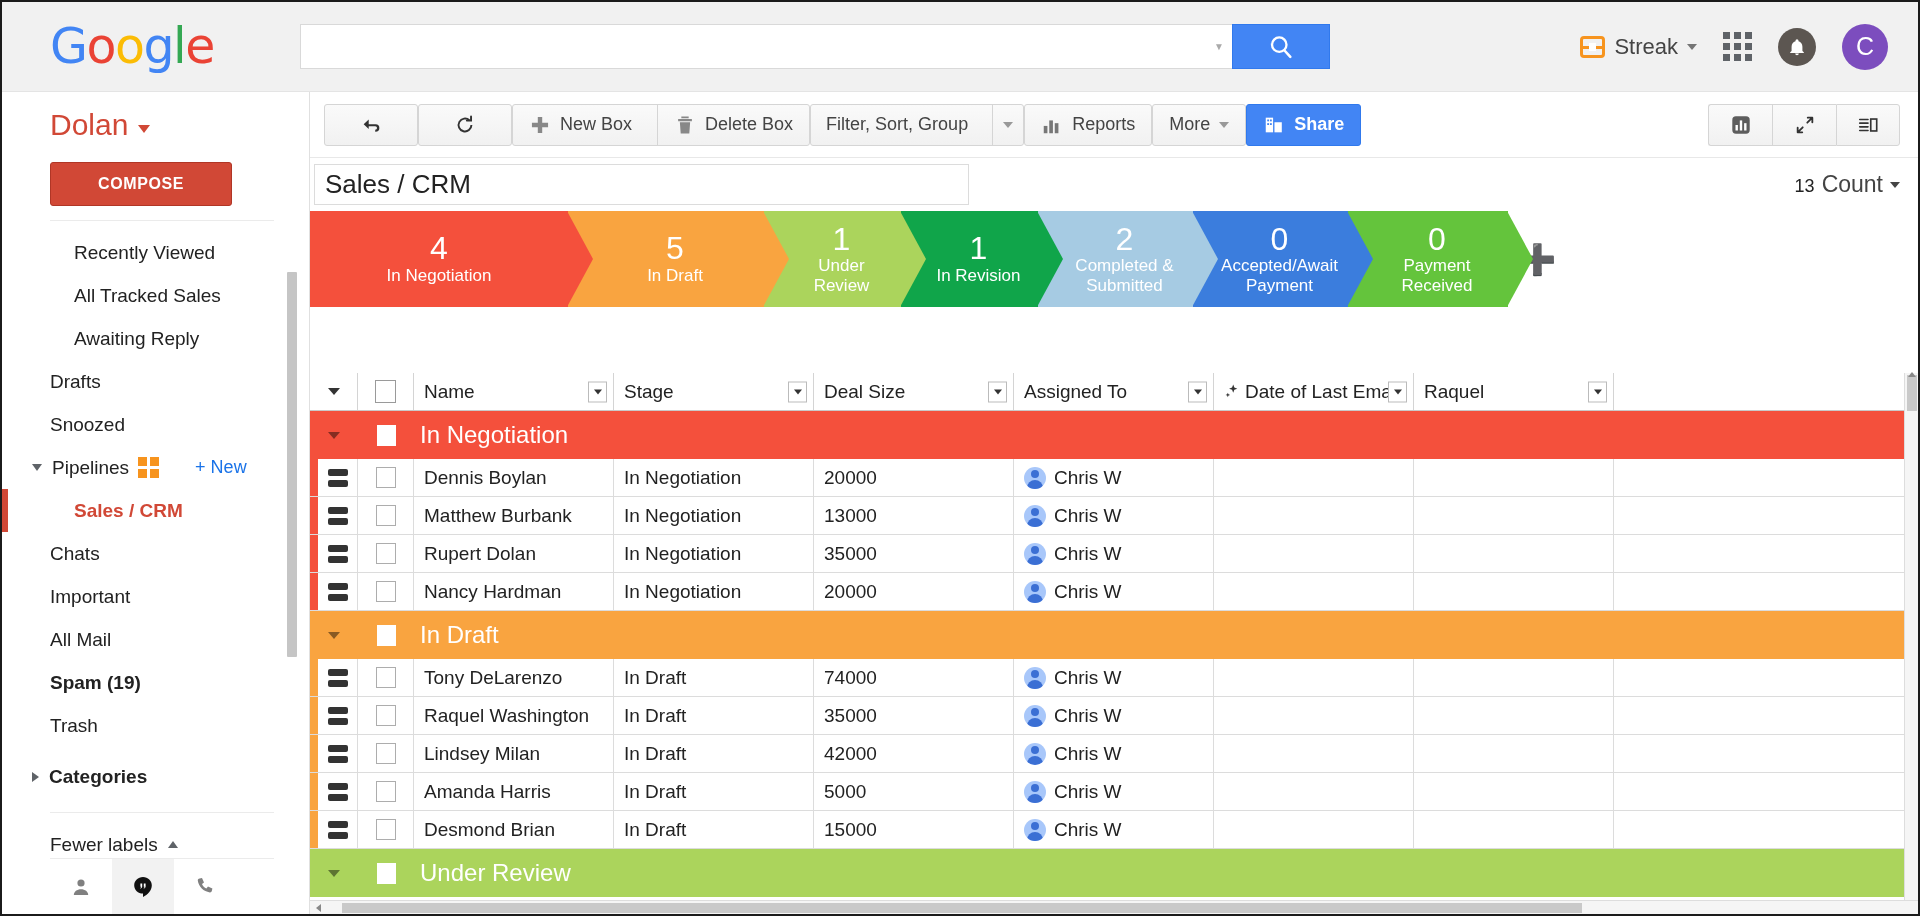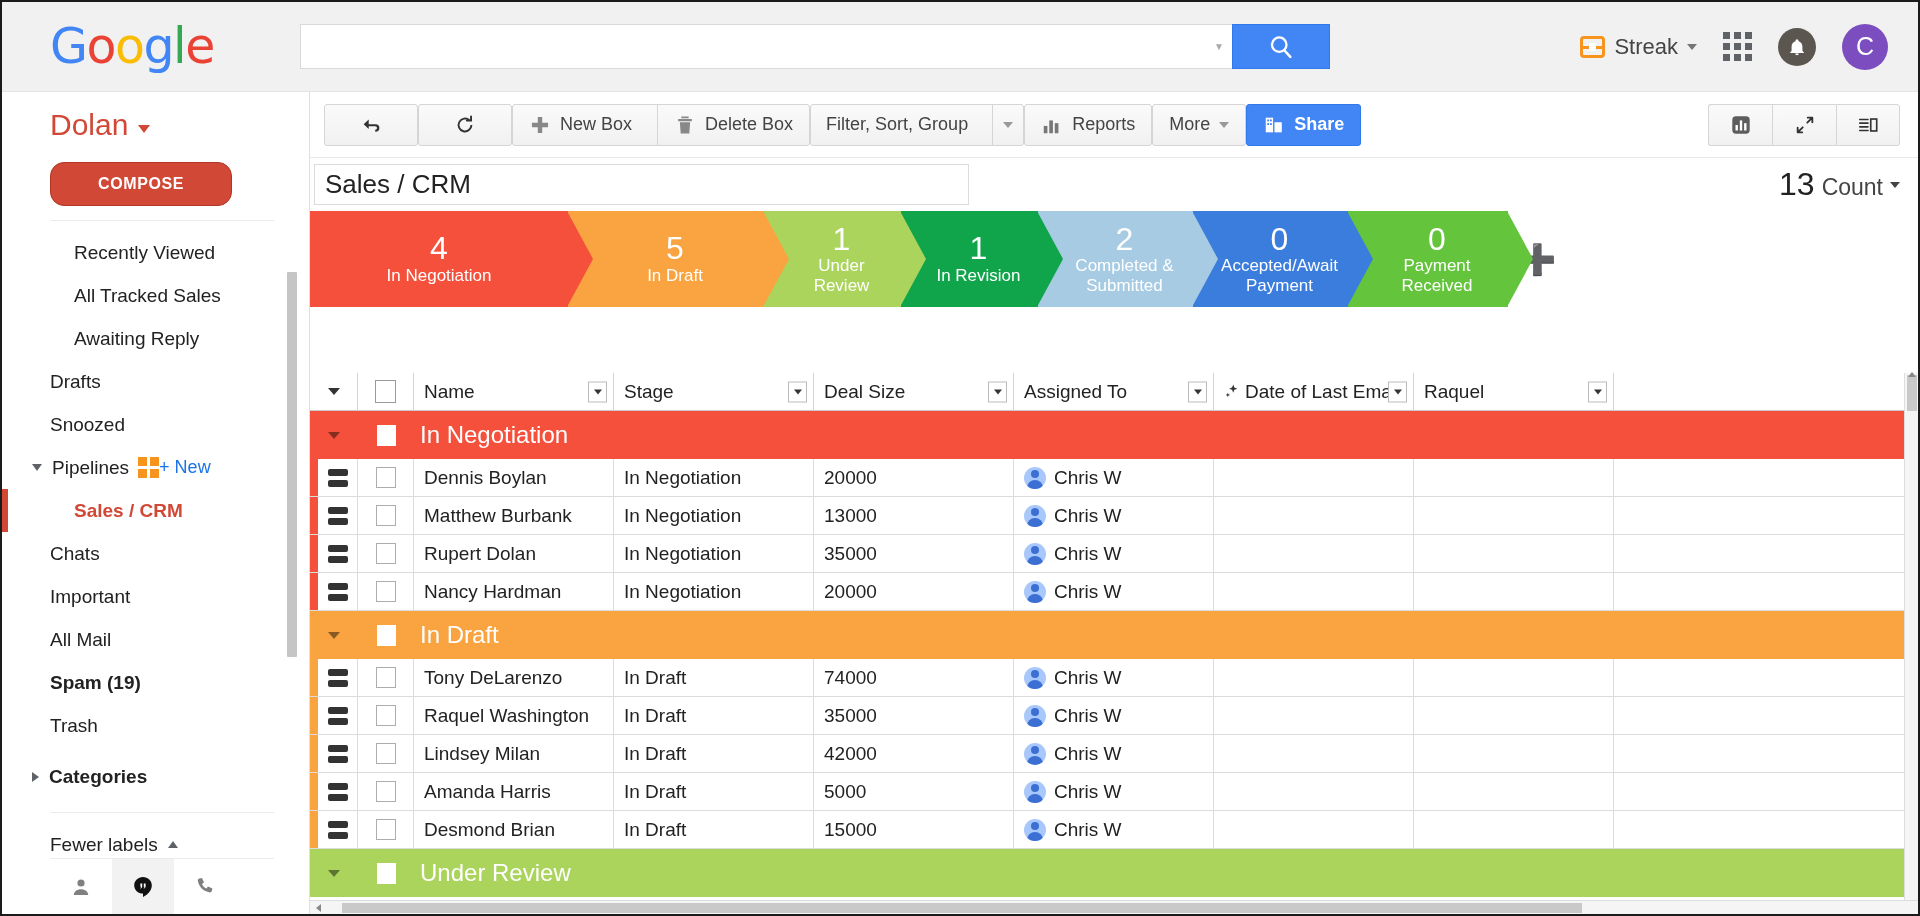--- a/index.html
+++ b/index.html
@@ -91,42 +91,42 @@
     background: #fff; border-right: 1px solid #e0e0e0;
   }
   .mail-head {
     padding: 16px 0 8px 48px; color: #d14836; font-size: 30px;
     display: flex; align-items: center; gap: 10px; cursor: pointer;
   }
   .caret-red { width:0;height:0;border-left:6px solid transparent;border-right:6px solid transparent;border-top:8px solid #d14836; margin-top: 8px;}
   .compose {
     margin: 12px 0 0 48px; width: 182px; height: 44px; background: #d14836;
     color: #fff; font-size: 16px; font-weight: bold; letter-spacing: .6px;
-    border: 1px solid #b03626; border-radius: 14px; cursor: pointer;
+    border: 1px solid #b03626; border-radius: 3px; cursor: pointer;
   }
   .sdiv { margin: 14px 35px 10px 48px; height: 1px; background: #ebebeb; }
   .navlist { font-size: 19px; color: #222; }
   .navitem {
     height: 43px; display: flex; align-items: center; padding-left: 48px;
     cursor: pointer; position: relative;
   }
   .navitem.indent { padding-left: 72px; }
   .navitem.bold { font-weight: bold; }
   .navitem.sel {
     color: #d14836; font-weight: bold; padding-left: 72px;
   }
   .navitem.sel::before {
     content:""; position:absolute; left:0; top:0; bottom:0; width:6px; background:#d14836;
   }
   .tri-dn { width:0;height:0;border-left:5px solid transparent;border-right:5px solid transparent;border-top:7px solid #5f6368; margin-right:10px; }
   .tri-rt { width:0;height:0;border-top:5px solid transparent;border-bottom:5px solid transparent;border-left:7px solid #5f6368; margin-right:10px; }
   .navitem.tog { padding-left: 30px; }
   .pipe-icon { display:grid; grid-template-columns: repeat(2, 9px); gap: 3px; margin-left: 9px; }
   .pipe-icon i { width:9px;height:9px;background:#f7941e;display:block; }
-  .newlink { color: #1a73e8; font-size: 18px; }
+  .newlink { margin-left: 36px; color: #1a73e8; font-size: 18px; }
   .tri-up { width:0;height:0;border-left:5px solid transparent;border-right:5px solid transparent;border-bottom:7px solid #5f6368; margin-left:10px; }
   .sb-scroll {
     position:absolute; right: 12px; top: 180px; width: 10px; height: 385px;
     background: #c5c5c5; border-radius: 1px;
   }
   .sb-foot {
     position:absolute; left: 48px; right: 35px; bottom: 0; height: 56px;
     border-top: 1px solid #ebebeb; display:flex; align-items:center;
   }
   .sb-foot .fbtn {
@@ -172,21 +172,21 @@
 
   .titlerow { height: 53px; display:flex; align-items:center; padding: 0 18px 0 2px; }
   .titlebox {
     margin-left: 2px; width: 655px; height: 41px; border: 1px solid #dcdcdc;
     display:flex; align-items:center; padding-left: 10px;
     font-size: 26px; color: #222;
   }
   .countbox {
     margin-left:auto; display:flex; align-items:baseline; gap: 7px; color:#222; cursor:pointer;
   }
-  .countbox .num { font-size: 32px; }
+  .countbox .num { font-size: 18px; }
   .countbox .lbl { font-size: 23px; color:#444; }
   .countbox .cc { width:0;height:0;border-left:5px solid transparent;border-right:5px solid transparent;border-top:6px solid #444; align-self:center; }
 
   
   .ribbon { height: 96px; display:flex; position: relative; background:#fff; }
   .stage {
     position: relative; color: #fff; text-align: center;
     display:flex; flex-direction:column; align-items:center; justify-content:center;
     cursor: pointer; padding: 0 8px;
   }

